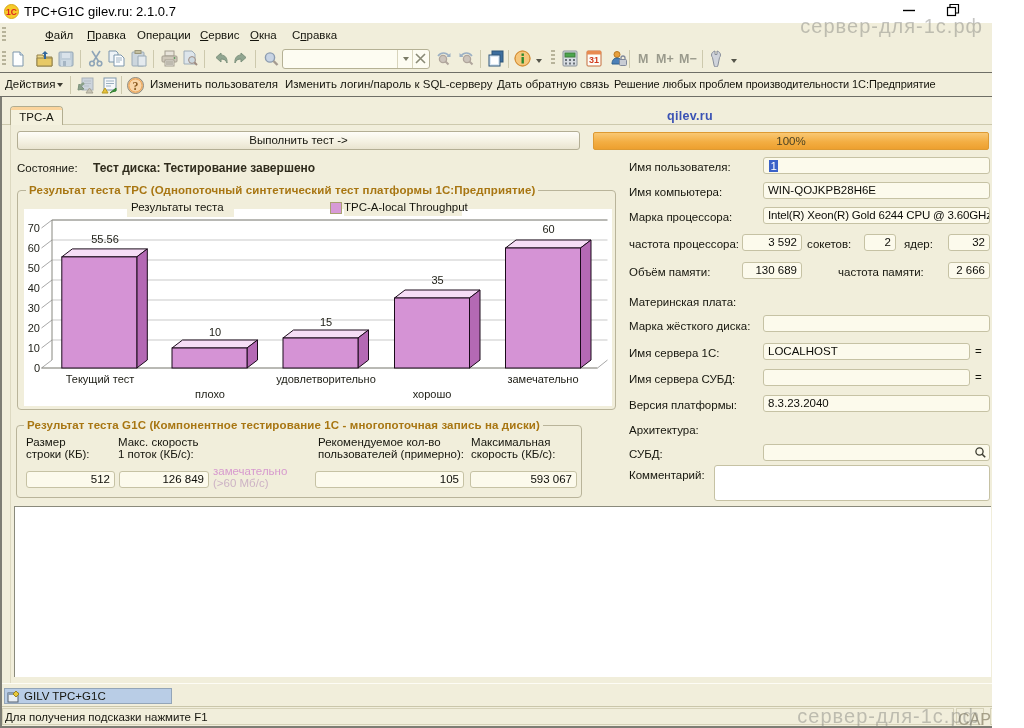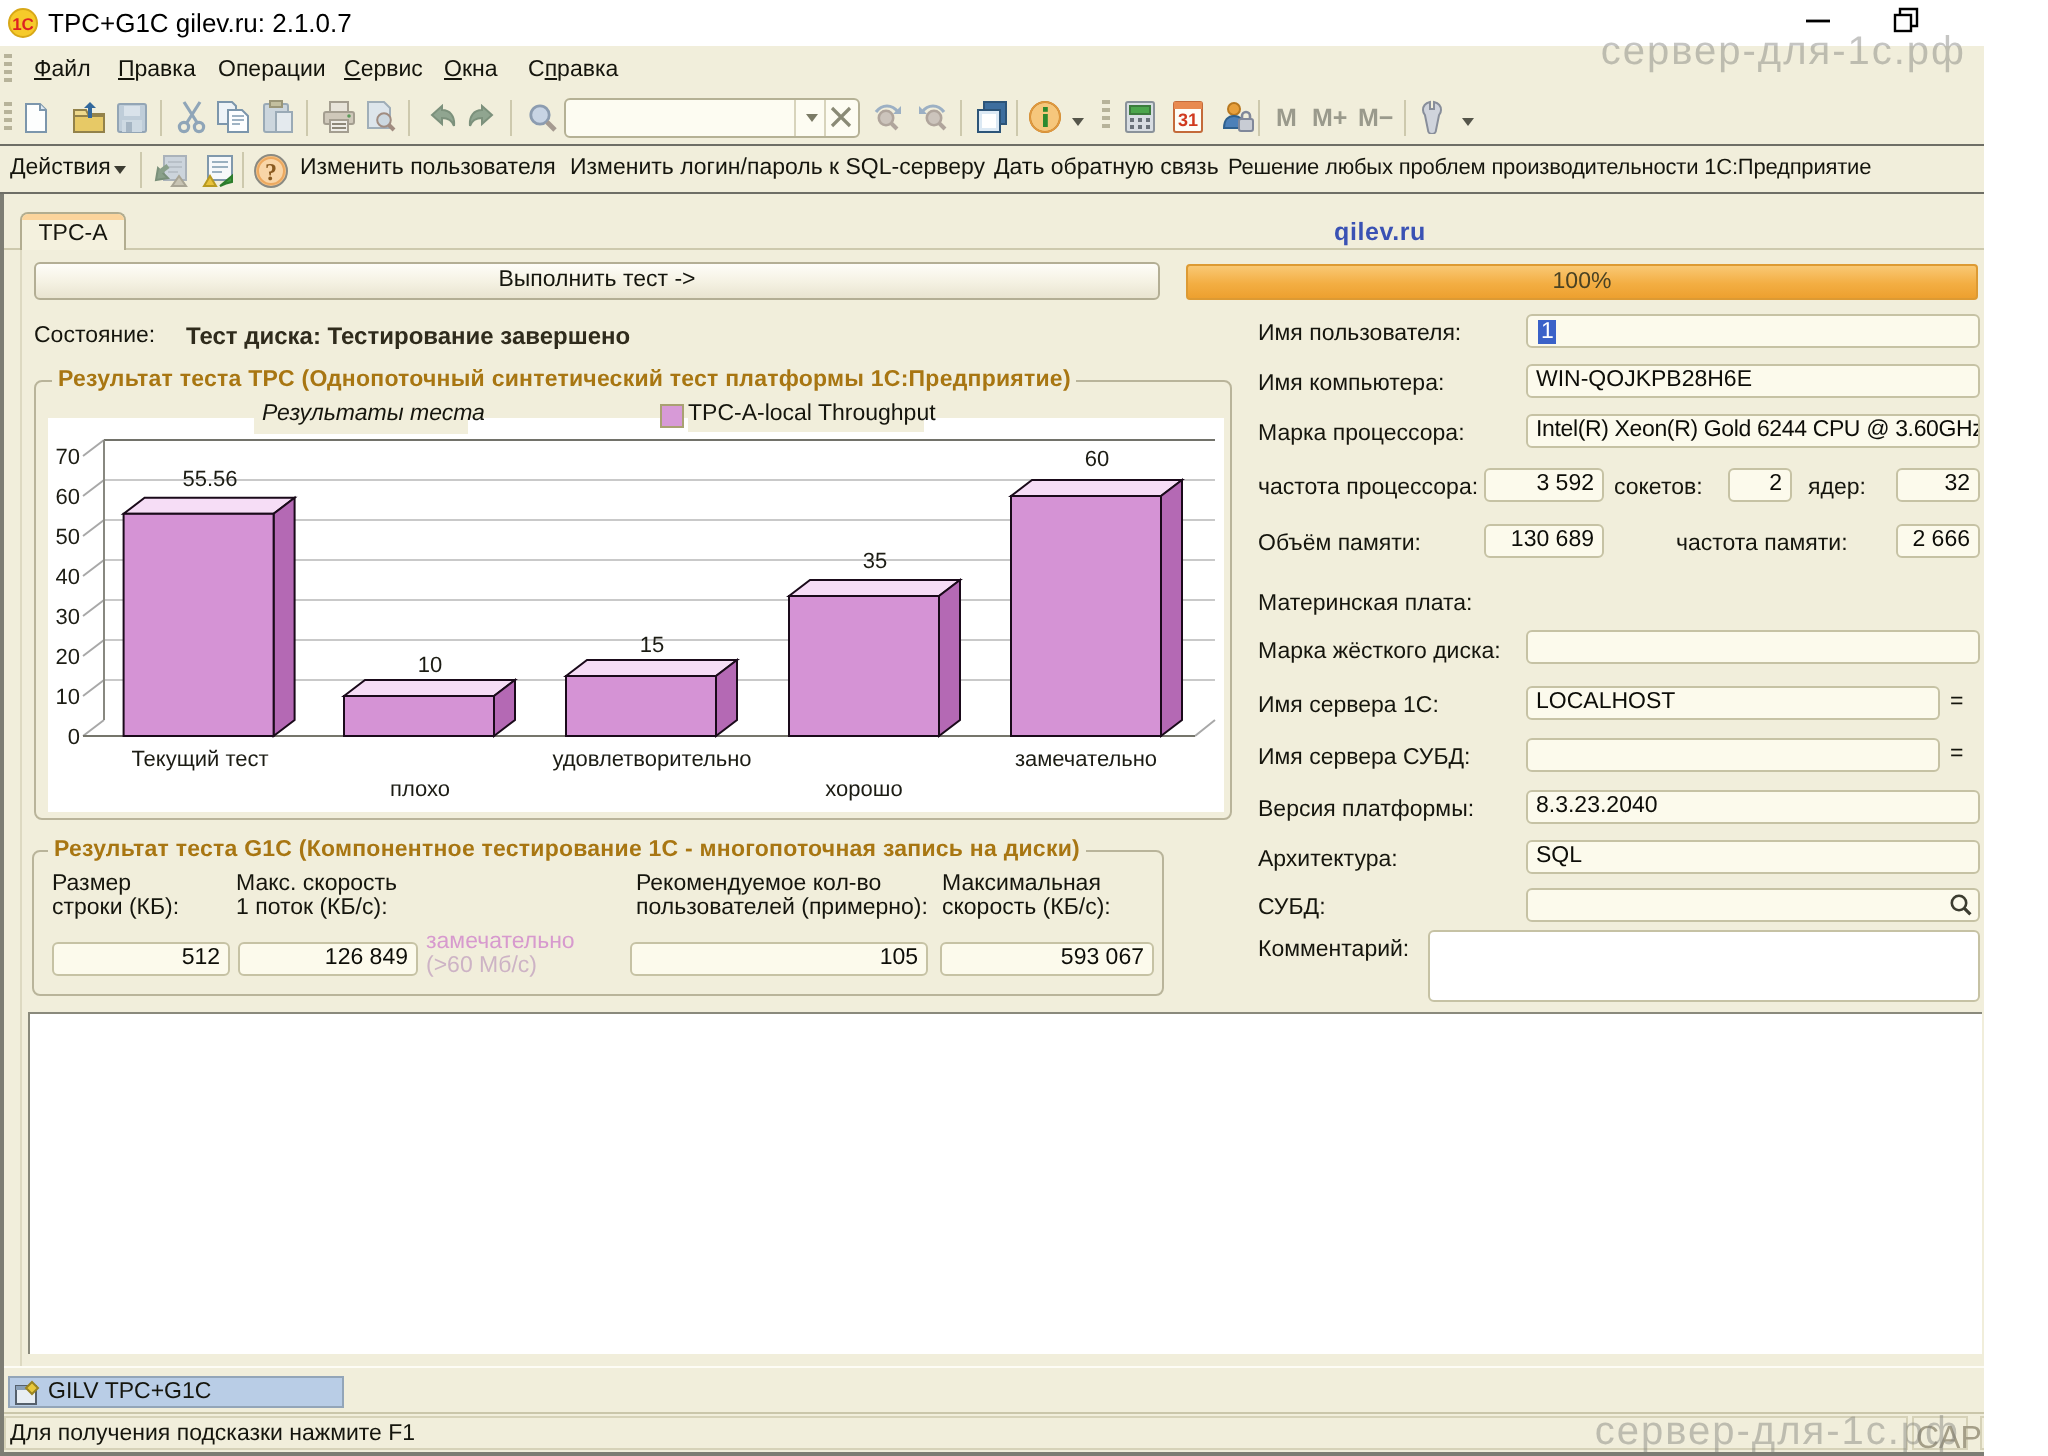--- a/index.html
+++ b/index.html
@@ -1,20 +1,20 @@
 <!DOCTYPE html>
 <html><head><meta charset="utf-8">
 <style>
 html,body{margin:0;padding:0;}
 #win{position:relative;width:992px;height:728px;background:#f1eedb;font-family:"Liberation Sans",sans-serif;overflow:hidden;color:#1c1c14;}
 .abs{position:absolute;}
 #titlebar{left:0;top:0;width:1024px;height:23px;background:#fff;}
 #titletxt{left:24px;top:4px;font-size:13px;color:#000;}
 #menubar{left:0;top:23px;width:1024px;height:23px;background:#f1eedb;}
-.menuitem{top:6px;font-size:11.5px;color:#15150d;}
+.menuitem{top:6px;font-size:11.5px;color:#15150d;margin-left:28px;}
 .grip{width:4px;background-image:repeating-linear-gradient(to bottom,#b7b39a 0,#b7b39a 2px,transparent 2px,transparent 4px);}
 #toolbar{left:0;top:46px;width:1024px;height:26px;background:#f1eedb;}
 .tsep{top:3px;width:1px;height:18px;background:#cdc9ad;}
 #actionbar{left:0;top:72px;width:1024px;height:25px;background:#f1eedb;border-top:1px solid #6e6e66;border-bottom:1px solid #6e6e66;box-sizing:border-box;}
 .abtxt{top:5px;font-size:11.5px;color:#15150d;}
 .watermark{font-size:20px;color:rgba(128,128,124,0.46);letter-spacing:1px;white-space:nowrap;z-index:50;}
 #tab1{left:10px;top:106px;width:53px;height:19px;z-index:3;background:#f4f1de;border:1px solid #b2ad90;border-bottom:none;border-radius:4px 4px 0 0;box-sizing:border-box;overflow:hidden;}
 #tab1 .accent{position:absolute;left:0;top:0;width:100%;height:3px;background:#fbd49c;}
 #tab1 .t{position:absolute;left:0;top:4px;width:100%;text-align:center;font-size:11.5px;color:#15150d;}
 #qilev{left:630px;top:109px;width:120px;text-align:center;font-size:12.5px;font-weight:bold;color:#3a52b4;letter-spacing:0.3px;}
@@ -218,21 +218,21 @@
       <div class="accent"></div>
       <div class="t">TPC-A</div>
     </div>
   <div class="abs" id="qilev">qilev.ru</div>
   <div class="abs" id="runbtn">Выполнить тест -&gt;</div>
   <div class="abs" id="progress">100%</div>
   <div class="abs lbl" style="left:17px;top:162px;">Состояние:</div>
   <div class="abs lbl" style="left:93px;top:161px;font-weight:bold;font-size:12px;color:#2f2b1c;">Тест диска: Тестирование завершено</div>
   <div class="abs gbox" style="left:17px;top:190px;width:599px;height:220px;"></div>
   <div class="abs gtitle" style="left:26px;top:184px;">Результат теста TPC (Однопоточный синтетический тест платформы 1С:Предприятие)</div>
-  <div class="abs lbl" style="left:127px;top:201px;width:107px;height:16px;background:#f1eedb;padding-left:4px;box-sizing:border-box;z-index:5;font-style:italic;">Результаты теста</div>
+  <div class="abs lbl" style="left:127px;top:201px;width:107px;height:16px;background:#f1eedb;padding-left:4px;box-sizing:border-box;z-index:5;">Результаты теста</div>
   <div class="abs" style="left:330px;top:202px;width:12px;height:12px;background:#d79ad7;border:1px solid #a9a172;box-sizing:border-box;z-index:5;"></div>
   <div class="abs lbl" style="left:344px;top:201px;width:118px;height:15px;background:#f1eedb;z-index:5;">TPC-A-local Throughput</div>
   <svg class="abs" id="chart" style="left:24px;top:209px;" width="588" height="197">
     <rect x="0" y="0" width="588" height="197" fill="#ffffff"></rect>
     <g stroke="#c9c9c9">
       <path d="M28 131h555.5M28 111h555.5M28 91h555.5M28 71h555.5M28 51h555.5M28 31h555.5"></path>
     </g>
     <path d="M28 11h555.5" stroke="#72726a"></path>
     <g stroke="#a8a8a8">
       <path d="M17.5 159l10.5-8M17.5 139l10.5-8M17.5 119l10.5-8M17.5 99l10.5-8M17.5 79l10.5-8M17.5 59l10.5-8M17.5 39l10.5-8M17.5 19l10.5-8"></path>
@@ -326,23 +326,20 @@
     </div>
   <div class="abs lbl" style="left:975px;top:345px;">=</div>
   <div class="abs lbl" style="left:629px;top:373px;">Имя сервера СУБД:</div>
   <div class="abs fld" style="left:763px;top:369px;width:207px;height:17px;"></div>
   <div class="abs lbl" style="left:975px;top:371px;">=</div>
   <div class="abs lbl" style="left:629px;top:399px;">Версия платформы:</div>
   <div class="abs fld" style="left:763px;top:395px;width:227px;height:17px;">
       <span class="in">8.3.23.2040</span>
     </div>
   <div class="abs lbl" style="left:629px;top:424px;">Архитектура:</div>
-  <div class="abs fld" style="left:763px;top:420px;width:227px;height:17px;">
-      <span class="in">SQL</span>
-    </div>
   <div class="abs lbl" style="left:629px;top:448px;">СУБД:</div>
   <div class="abs fld" style="left:763px;top:444px;width:227px;height:17px;">
       <svg style="position:absolute;right:2px;top:1px;" width="13" height="13">
         <circle cx="5.5" cy="5.5" r="3.6" fill="none" stroke="#3c3c30" stroke-width="1.3"></circle>
         <path d="M8.2 8.2l3 3" stroke="#3c3c30" stroke-width="1.6"></path>
       </svg>
     </div>
   <div class="abs lbl" style="left:629px;top:469px;">Комментарий:</div>
   <div class="abs" style="left:714px;top:465px;width:276px;height:36px;background:#fff;border:1px solid #c6c2a4;border-radius:3px;box-sizing:border-box;"></div>
 

